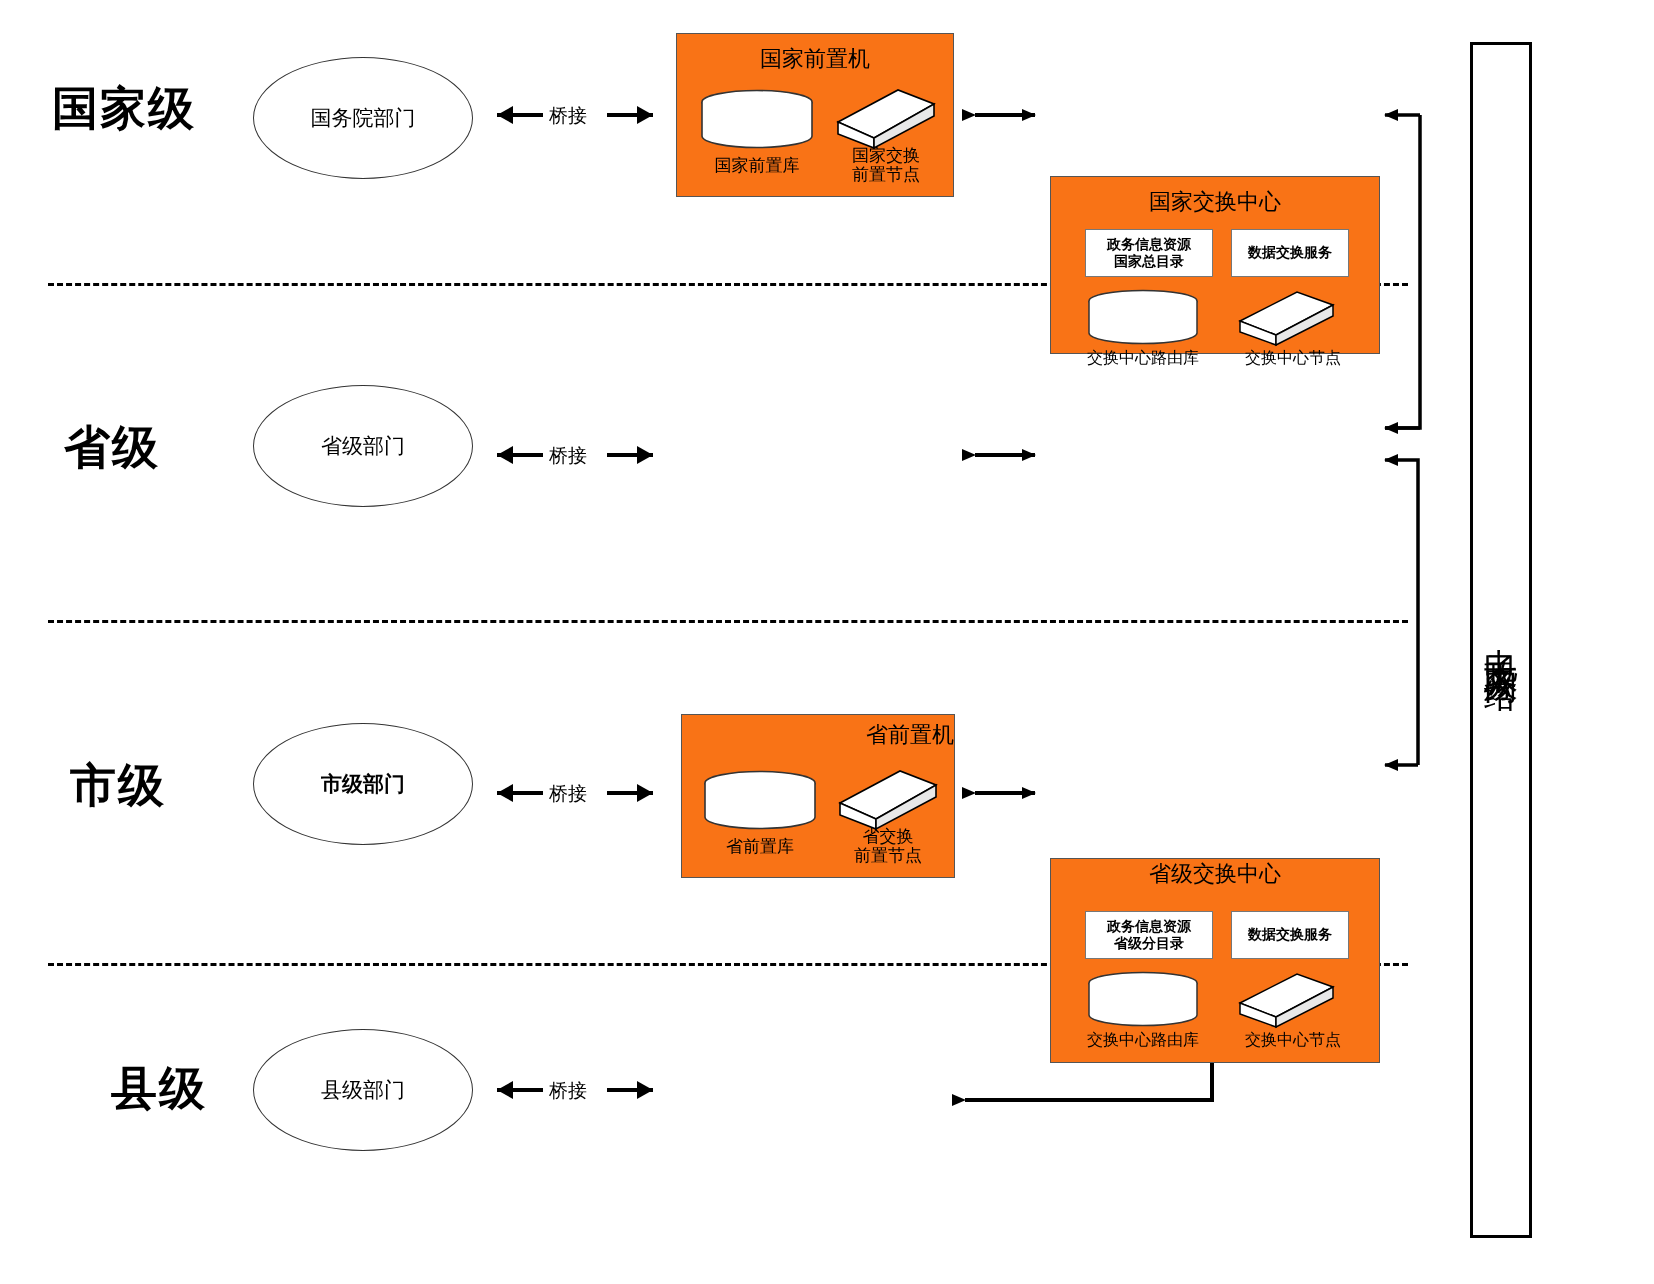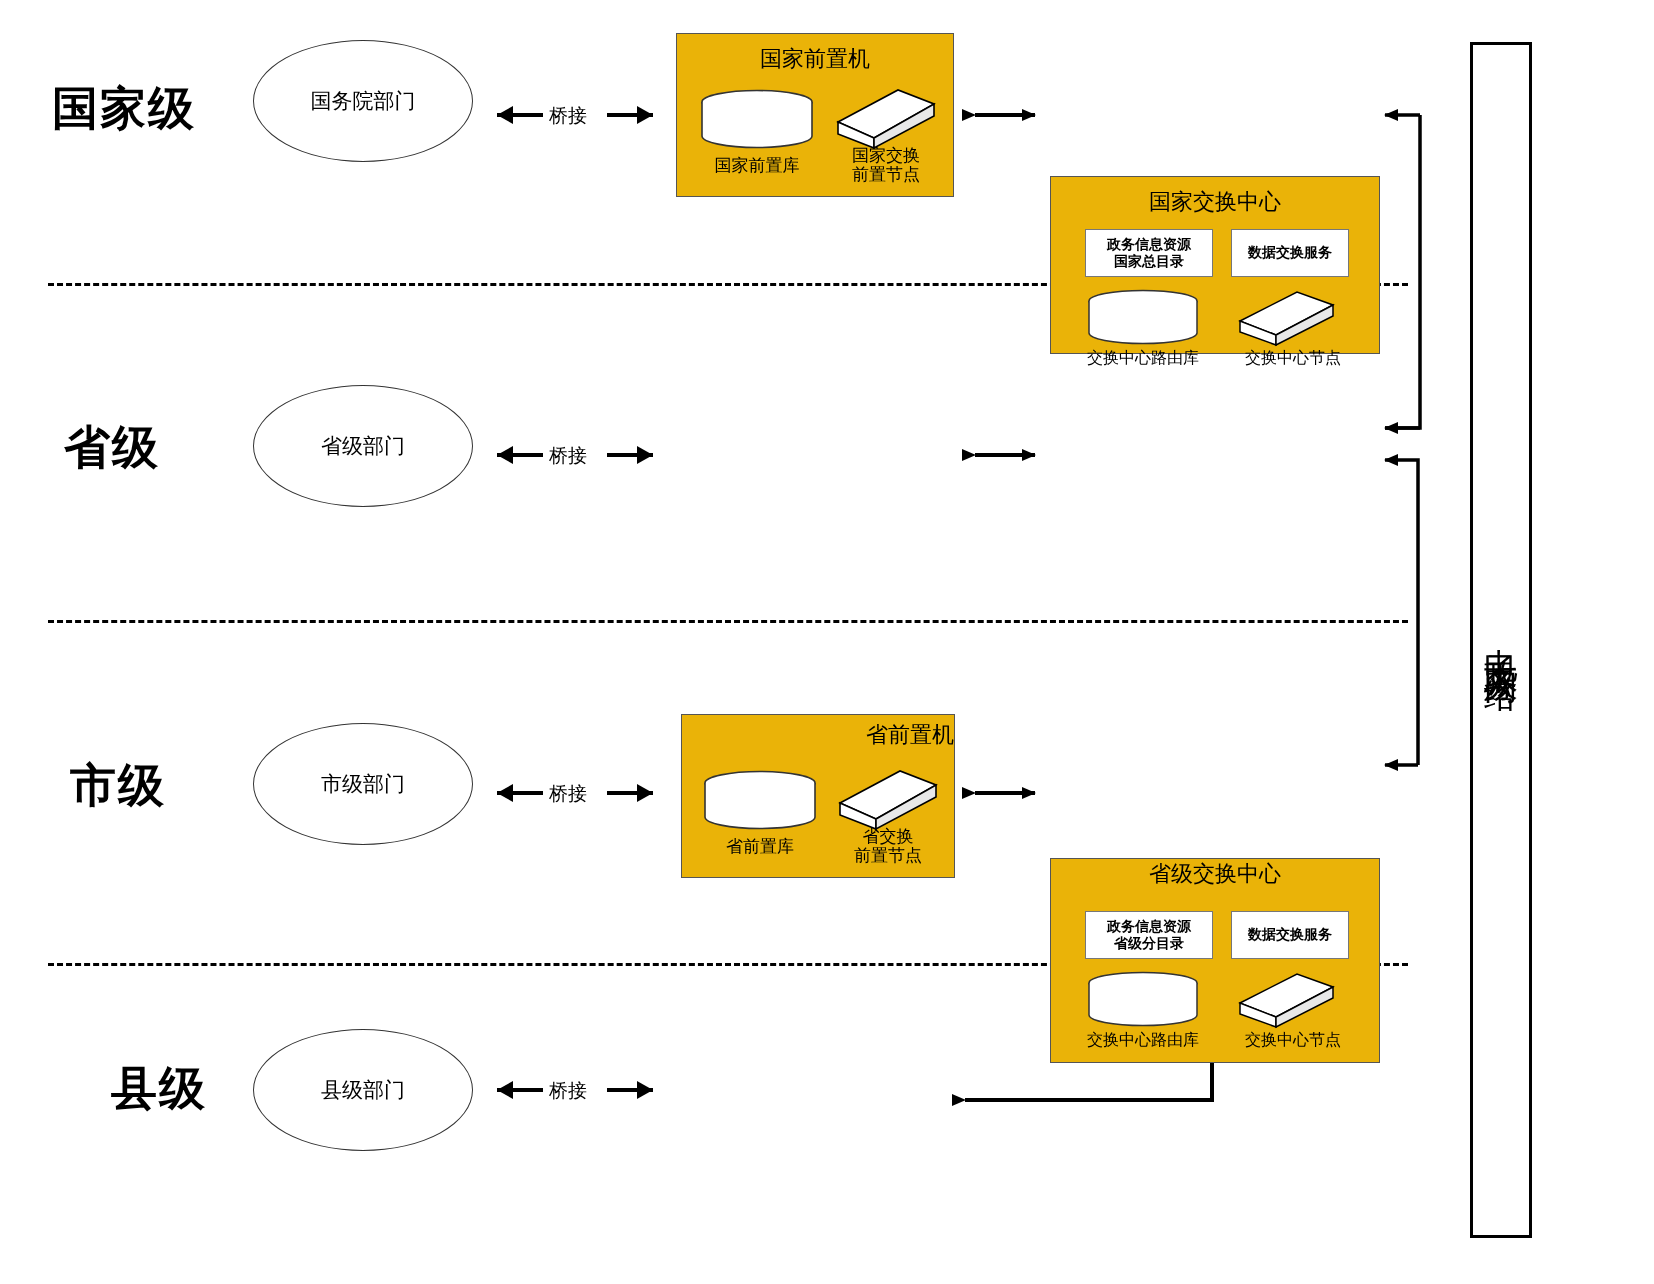--- a/index.html
+++ b/index.html
@@ -58,21 +58,21 @@
   }
   .bridge .lbl {
     font-size: 19px;
     white-space: nowrap;
     padding: 0 2px;
   }
 
   
   .box {
     border: 1.6px solid #555;
-    background: #eab308;
+    background: #f97316;
     box-sizing: border-box;
     position: relative;
     text-decoration: underline;
   }
   .box-title {
     position: absolute;
     left: 0; right: 0;
     text-align: center;
     font-size: 22px;
     white-space: nowrap;
@@ -193,21 +193,21 @@
       <path d="M965,1100 L1212,1100 L1212,905" fill="none" stroke="#000" stroke-width="4" marker-start="url(#ahs)" marker-end="url(#ahs)"></path>
     </g>
   </svg>
 
   <div class="divider abs" style="left:48px; top:283px; width:1360px;"></div>
   <div class="divider abs" style="left:48px; top:620px; width:1360px;"></div>
   <div class="divider abs" style="left:48px; top:963px; width:1360px;"></div>
 
   <div class="level-label abs" style="left:32px; top:85px;margin-left:20px;">国家级</div>
 
-  <div class="dept-ellipse abs" style="left:253px; top:40px;text-align:right;">
+  <div class="dept-ellipse abs" style="left:253px; top:57px;text-align:right;">
     <span>国务院部门</span>
   </div>
 
   <div class="bridge abs" style="left:487px; top:95px;">
     <svg width="176" height="40" viewBox="0 0 176 40">
       <line x1="10" y1="20" x2="56" y2="20" stroke="#000" stroke-width="4"></line>
       <path d="M10,20 L26,11 L26,29 z" fill="#000"></path>
       <line x1="120" y1="20" x2="166" y2="20" stroke="#000" stroke-width="4"></line>
       <path d="M166,20 L150,11 L150,29 z" fill="#000"></path>
     </svg>
@@ -309,21 +309,21 @@
         <path d="M5,36 L62,7 L98,20 L41,50 z" fill="#fff" stroke="#000" stroke-width="1.5"></path>
         <path d="M5,36 L5,47 L41,60 L41,50 z" fill="#fff" stroke="#000" stroke-width="1.5"></path>
         <path d="M41,50 L41,60 L98,31 L98,20 z" fill="#e8e8e8" stroke="#000" stroke-width="1.5"></path>
       </svg>
     </div>
     <div class="cap small" style="left:176px; top:172px; width:132px;">交换中心节点</div>
   </div>
 
   <div class="level-label abs" style="left:70px; top:762px;">市级</div>
 
-  <div class="dept-ellipse abs" style="left:253px; top:723px;">
+  <div class="dept-ellipse abs" style="left:253px; top:723px;font-weight:bold;">
     <span>市级部门</span>
   </div>
 
   <div class="bridge abs" style="left:487px; top:773px;">
     <svg width="176" height="40" viewBox="0 0 176 40">
       <line x1="10" y1="20" x2="56" y2="20" stroke="#000" stroke-width="4"></line>
       <path d="M10,20 L26,11 L26,29 z" fill="#000"></path>
       <line x1="120" y1="20" x2="166" y2="20" stroke="#000" stroke-width="4"></line>
       <path d="M166,20 L150,11 L150,29 z" fill="#000"></path>
     </svg>

